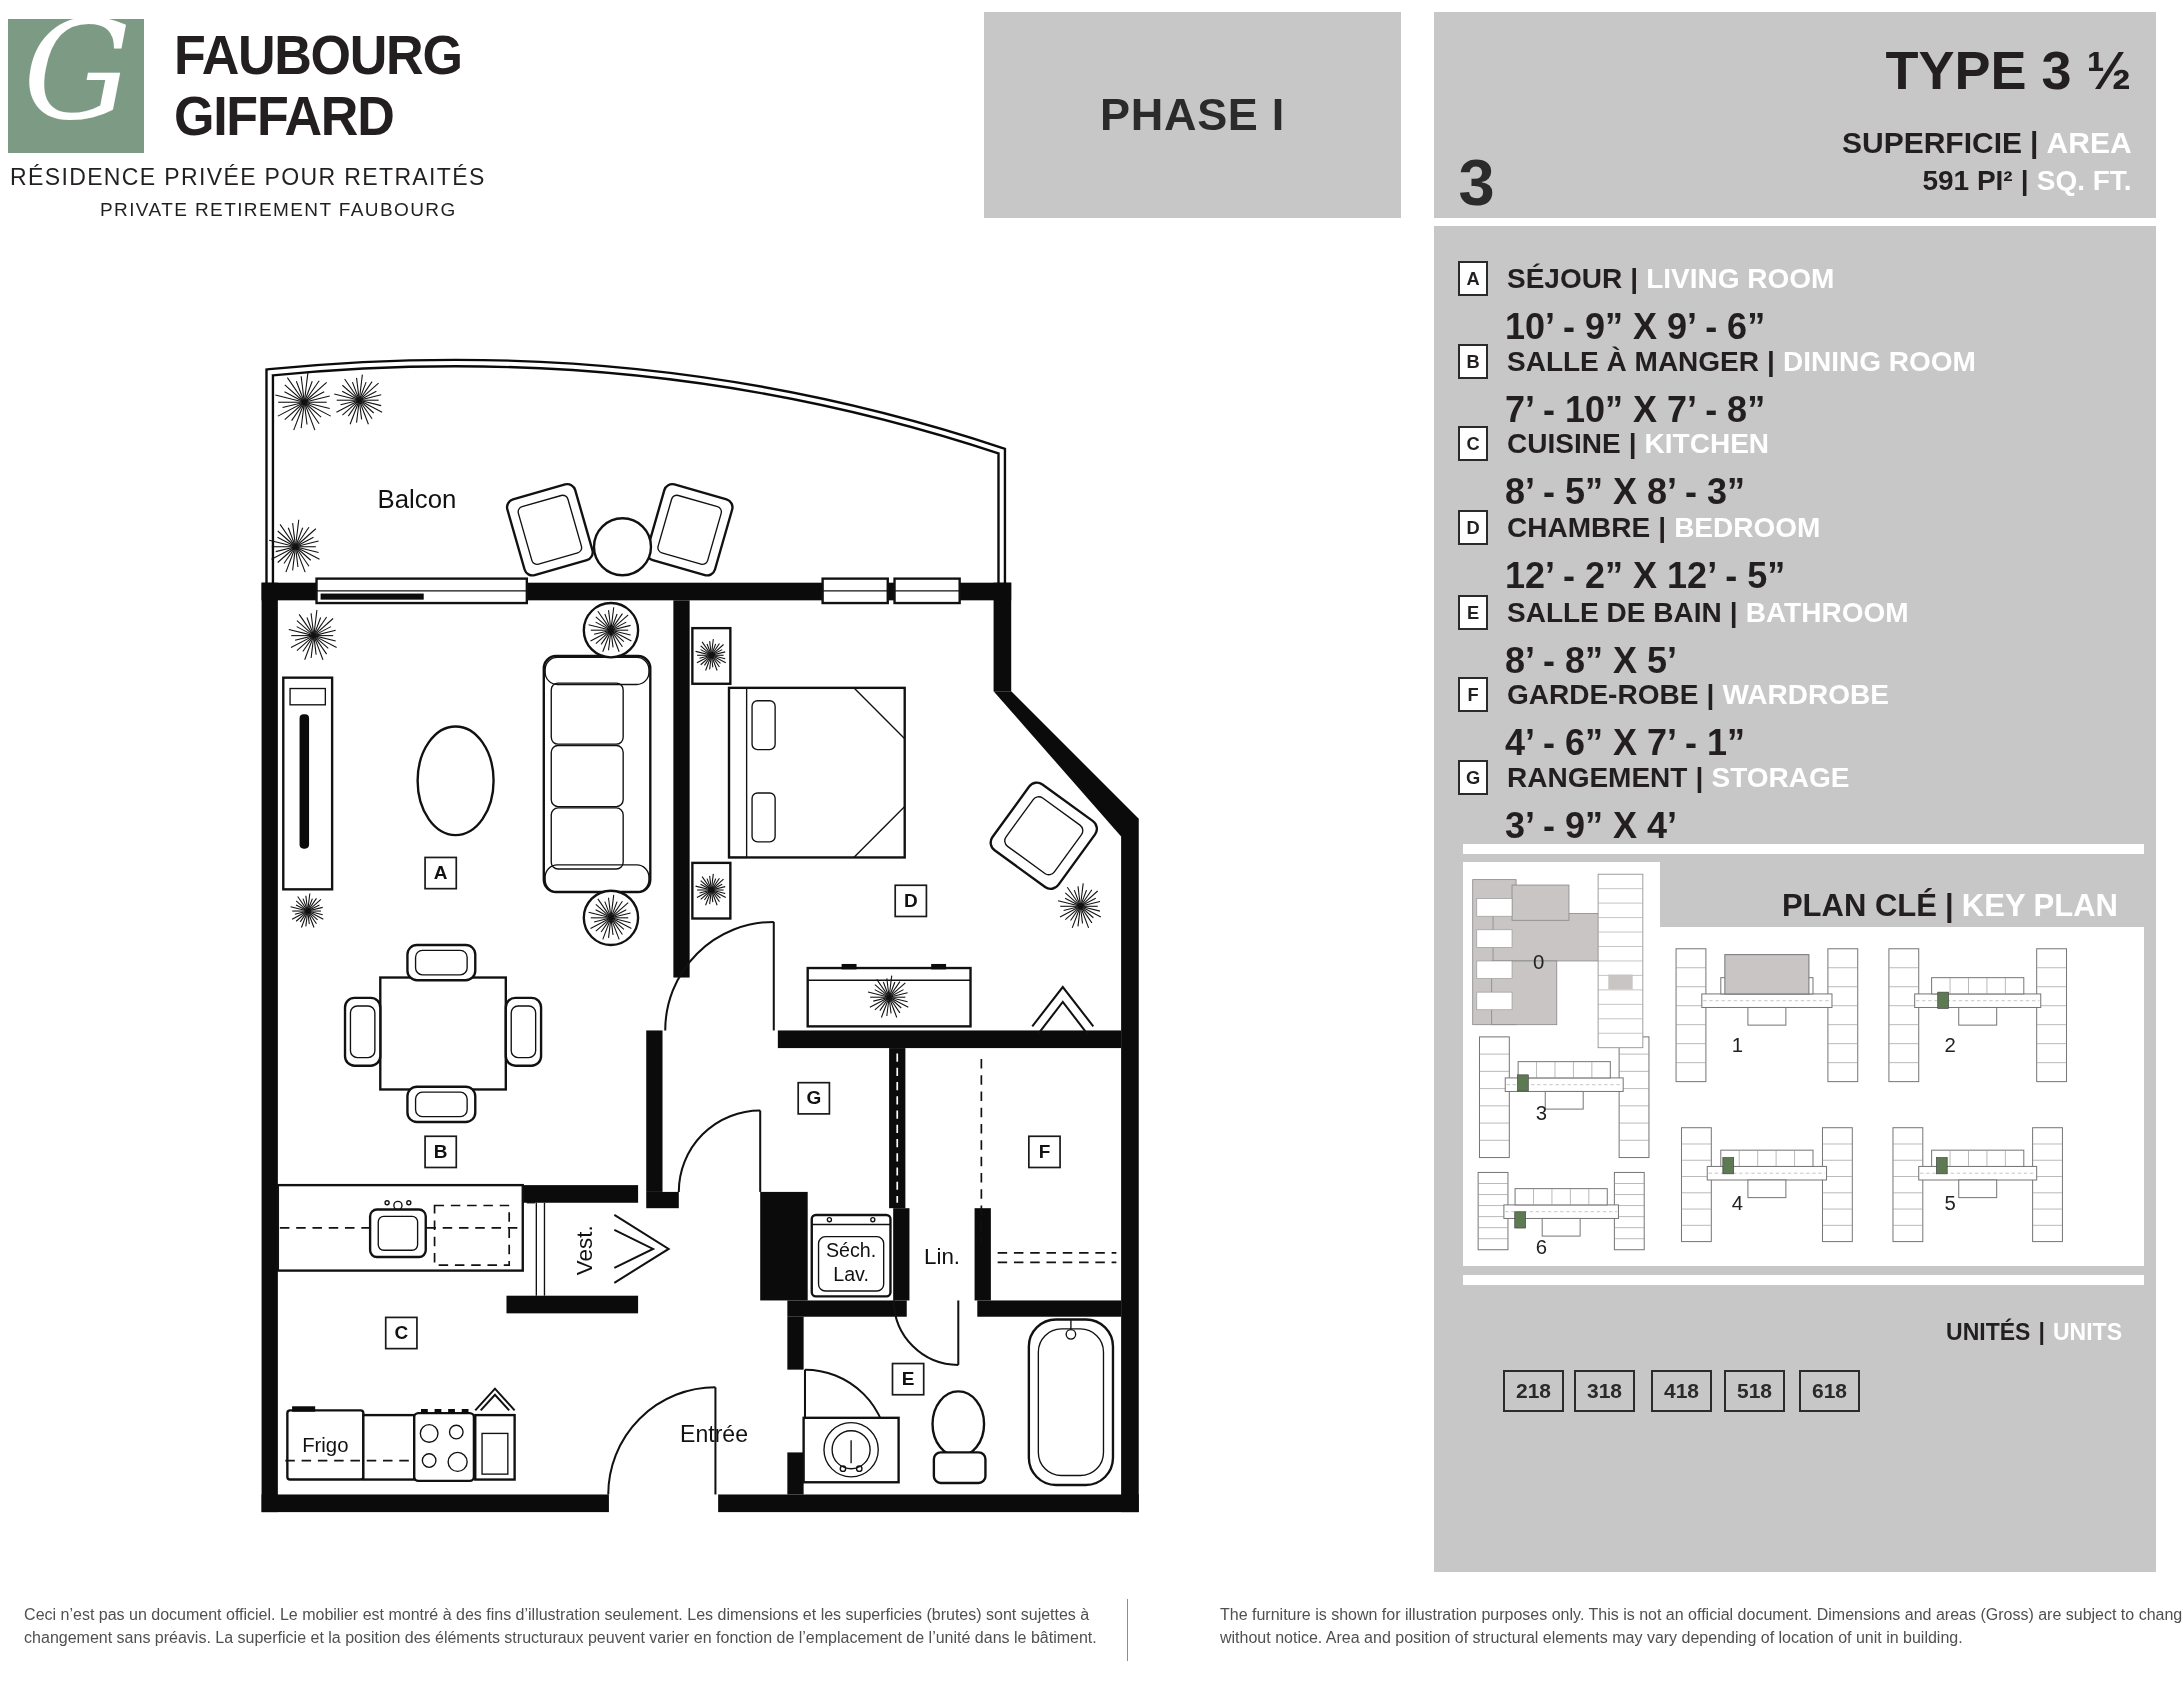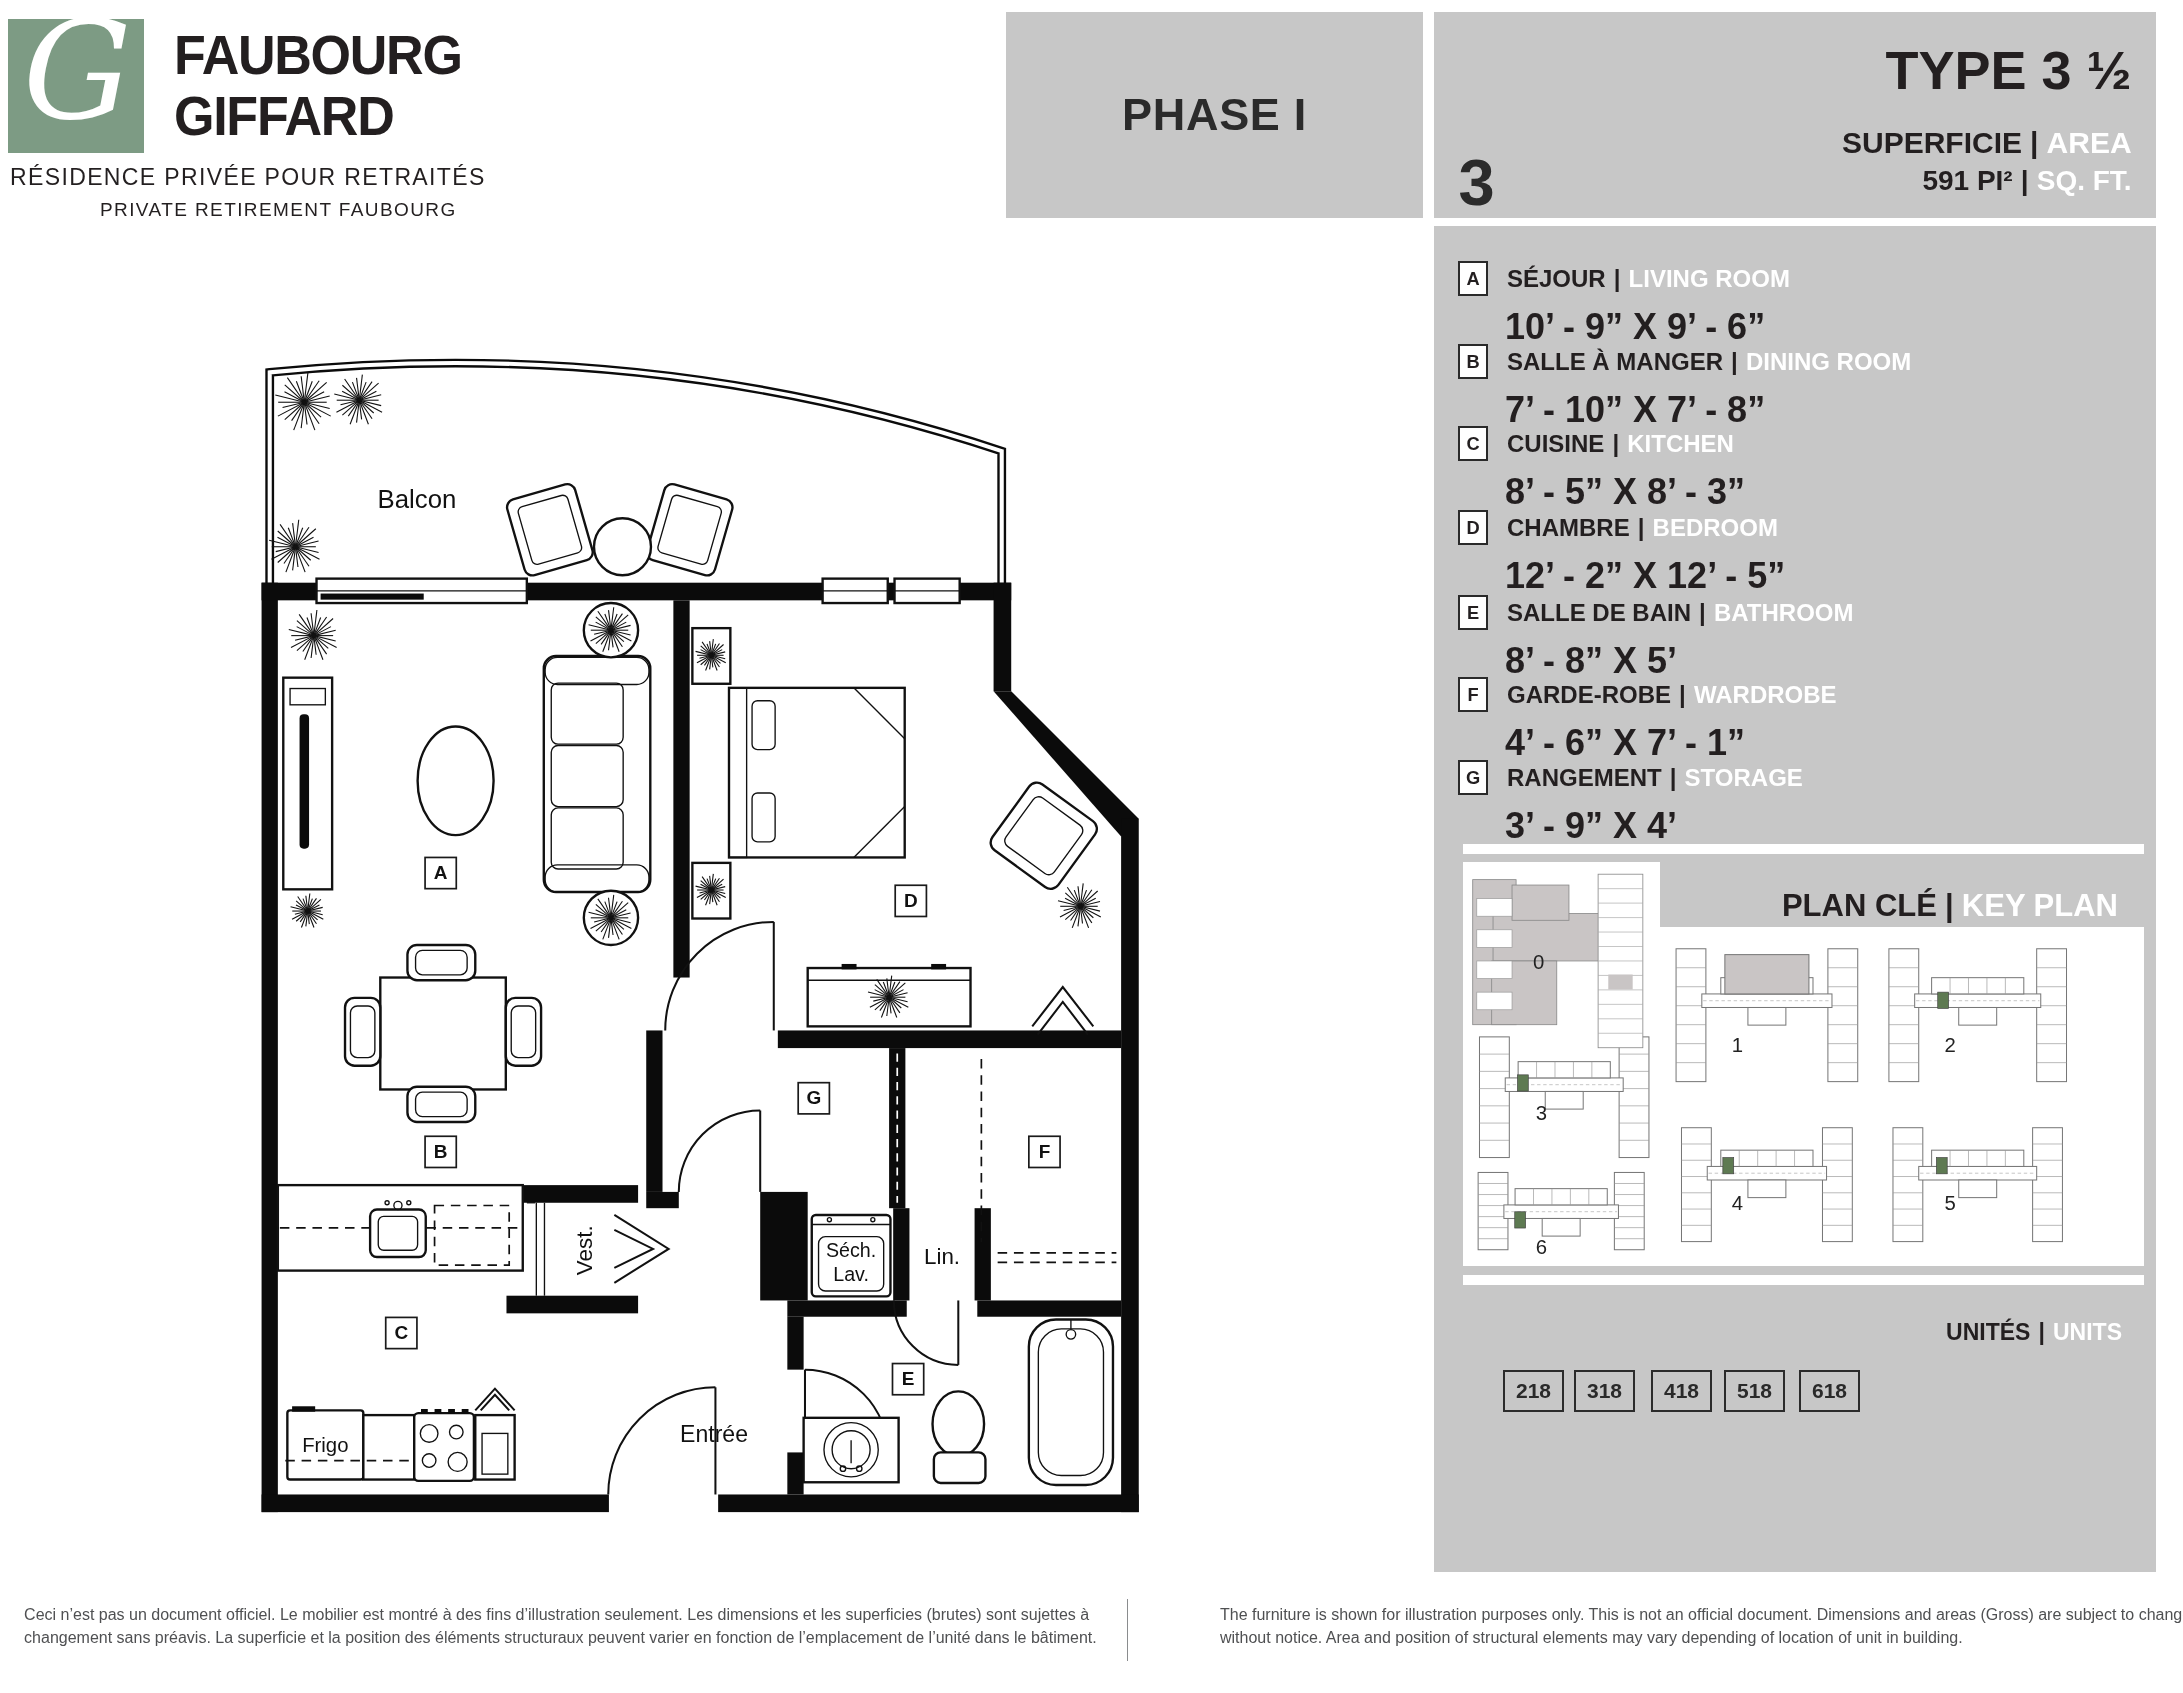--- a/index.html
+++ b/index.html
@@ -13,36 +13,36 @@
   #logo-box{left:8.1px;top:19px;width:136px;height:134px;background:var(--green);}
   #logo-g{left:15px;top:-16.3px;font-family:"DejaVu Serif",serif;font-style:italic;
           font-size:136px;color:#fff;line-height:1;}
   .brand-line{left:174px;font-weight:800;font-size:56px;line-height:1;letter-spacing:-1.4px;
               transform:scaleX(.93);transform-origin:left;white-space:nowrap;}
   #brand1{top:27px;} #brand2{top:88px;}
   #sub-fr{left:9.5px;top:163px;font-size:24px;letter-spacing:1.4px;font-weight:400;
           transform:scaleX(.96);transform-origin:left;white-space:nowrap;}
   #sub-en{left:100px;top:199px;font-size:19px;letter-spacing:1.4px;font-weight:400;white-space:nowrap;}
   
-  #phase-box{left:1006px;top:12.2px;width:417px;height:206px;background:var(--gray);
+  #phase-box{left:984px;top:12.2px;width:417px;height:206px;background:var(--gray);
              display:flex;align-items:center;justify-content:center;}
   #phase-box span{font-size:45px;font-weight:600;letter-spacing:0.7px;color:#2b2b2b;}
   #type-box{left:1434px;top:12.2px;width:722px;height:206px;background:var(--gray);}
   #big-number{left:24.4px;top:133px;font-size:65px;font-weight:600;color:#2b2b2b;}
   #type-title{right:24.4px;top:27px;font-size:54px;font-weight:800;text-align:right;white-space:nowrap;}
   #area-line1{right:24.4px;top:114px;font-size:30px;font-weight:700;text-align:right;white-space:nowrap;}
   #area-line2{right:24.4px;top:153px;font-size:28px;font-weight:700;text-align:right;white-space:nowrap;}
   .wtext{color:#fff;} .bar{margin:0 8.1px;font-weight:600;}
   
   #right-panel{left:1434px;top:226px;width:722px;height:1346px;background:var(--gray);}
   .lg-row{position:absolute;left:24px;width:672px;}
   .lg-head{display:flex;align-items:center;}
   .lg-letter{display:inline-flex;align-items:center;justify-content:center;width:26px;height:31px;
              background:#fff;border:2px solid #2a2a2a;font-size:18.3px;font-weight:600;margin-right:19px;}
-  .lg-title{font-size:24px;font-weight:700;white-space:nowrap;}
+  .lg-title{font-size:28px;font-weight:700;white-space:nowrap;}
   .lg-dim{margin:9.5px 0 0 47px;font-size:36px;font-weight:600;}
   .divider{position:absolute;left:29px;width:681px;height:9.5px;background:#fff;}
   #kp-thumb{left:29px;top:636px;width:197px;height:68px;background:#fff;}
   #kp-canvas{left:29px;top:701px;width:681px;height:339px;background:#fff;}
   #kp-title{left:233px;top:662px;width:451px;text-align:right;font-size:31px;font-weight:700;white-space:nowrap;}
   #units-title{left:233px;top:1093px;width:455px;text-align:right;font-size:23px;font-weight:700;white-space:nowrap;}
   .unit-box{position:absolute;top:1144px;width:57px;height:38px;border:2px solid #2b2b2b;
             display:flex;align-items:center;justify-content:center;font-size:21px;font-weight:600;color:#2a2a2a;margin-left:38px;}
   
   #plan{left:258px;top:350px;width:923px;height:1194px;}

